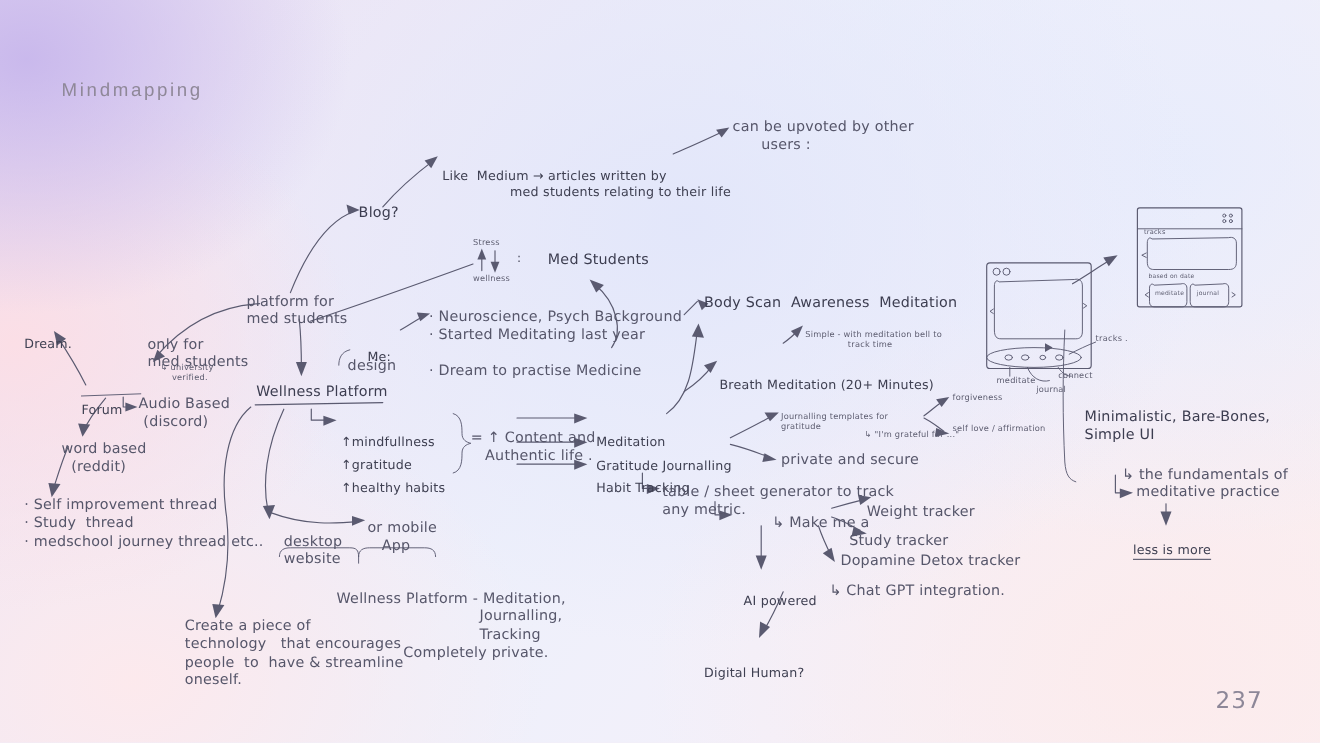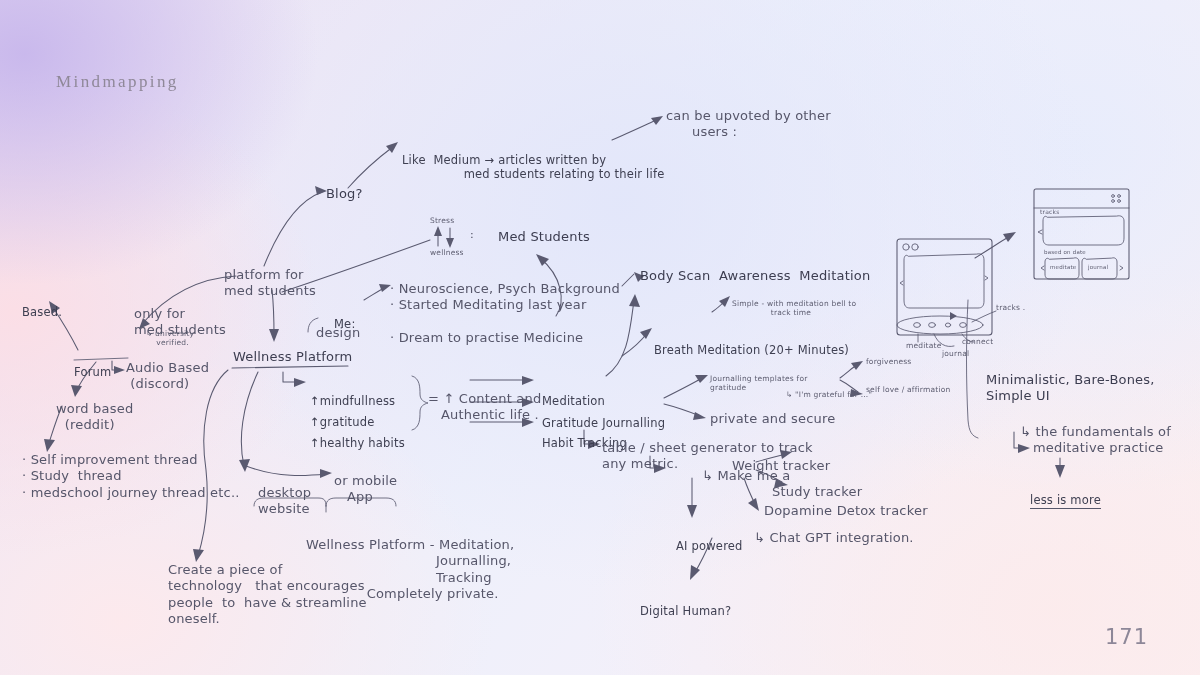--- a/index.html
+++ b/index.html
@@ -15,21 +15,21 @@
       radial-gradient(ellipse 430px 340px at 1% 46%,  rgba(252,222,229,.95) 0%, rgba(252,222,229,0) 72%),
       radial-gradient(ellipse 520px 380px at 10% 92%, rgba(253,233,236,.95) 0%, rgba(253,233,236,0) 72%),
       radial-gradient(ellipse 640px 520px at 52% 30%, rgba(226,230,250,.95) 0%, rgba(226,230,250,0) 74%),
       radial-gradient(ellipse 560px 460px at 90% 22%, rgba(231,236,252,.9) 0%, rgba(231,236,252,0) 76%),
       radial-gradient(ellipse 620px 470px at 88% 90%, rgba(252,235,236,.95) 0%, rgba(252,235,236,0) 76%),
       linear-gradient(125deg,#e8def3 0%,#eee8f6 22%,#eef0fb 48%,#f3f0fa 70%,#fbeff1 100%);
   }
   
   #title{
     position:absolute;left:56px;top:72px;
-    font-family:Liberation Serif, serif;
+    font-family:Liberation Sans, sans-serif;
     font-size:17px;letter-spacing:2.4px;color:#8f8898;font-weight:400;
   }
   #pageno{
     position:absolute;right:52px;bottom:26px;
     font-size:21px;color:#8d8798;letter-spacing:1px;
   }
   
   .hw{
     position:absolute;
     font-family:"DejaVu Sans", sans-serif;
@@ -52,21 +52,21 @@
   }
   svg#ink .thin{stroke-width:.85;}
   svg#ink .head{fill:#5a5a70;stroke:none;}
 </style>
 </head>
 <body>
 
 <div id="slide">
 
   <div id="title">Mindmapping</div>
-  <div id="pageno">171</div>
+  <div id="pageno">237</div>
 
   <svg id="ink" viewBox="0 0 1200 675">
 
     <path d="M348,188 C362,172 378,158 394,146"></path>
     <polygon class="head" points="398,142 386,146 392,153"></polygon>
 
     <path d="M612,140 C630,132 644,126 658,119"></path>
     <polygon class="head" points="663,116 651,118 656,125"></polygon>
 
     <path d="M264,266 C280,226 300,200 322,192"></path>
@@ -211,21 +211,21 @@
     <line class="thin" x1="1034" y1="208" x2="1129" y2="208"></line>
 
     <path class="thin" d="M968,300 C966,340 966,380 968,420 C969,432 972,436 978,438"></path>
 
     <path d="M1014,432 L1014,448 L1024,448"></path>
     <polygon class="head" points="1030,448 1018,444 1018,453"></polygon>
     <path d="M1060,458 L1060,472"></path>
     <polygon class="head" points="1060,478 1055,465 1065,465"></polygon>
   </svg>
 
-  <div class="hw b" style="left:22px;top:284px;">Based.</div>
+  <div class="hw b" style="left:22px;top:284px;">Dream.</div>
   <div class="hw b" style="left:74px;top:344px;">Forum</div>
   <div class="hw sm" style="left:134px;top:306px;">only for
 med students</div>
   <div class="hw xs" style="left:146px;top:329px;">↳ university
     verified.</div>
   <div class="hw sm" style="left:126px;top:360px;">Audio Based
  (discord)</div>
   <div class="hw sm" style="left:56px;top:385px;margin-top:16px;">word based
   (reddit)</div>
   <div class="hw sm" style="left:22px;top:452px;">· Self improvement thread
@@ -283,21 +283,21 @@
   <div class="hw xs" style="left:710px;top:374px;">Journalling templates for
 gratitude</div>
   <div class="hw xs" style="left:866px;top:357px;">forgiveness</div>
   <div class="hw xs" style="left:866px;top:385px;">self love / affirmation</div>
   <div class="hw xs" style="left:786px;top:390px;">↳ "I'm grateful for ..."</div>
   <div class="hw sm" style="left:710px;top:411px;">private and secure</div>
 
   <div class="hw sm" style="left:602px;top:440px;">table / sheet generator to track
 any metric.</div>
   <div class="hw sm" style="left:654px;top:468px;margin-left:48px;">↳ Make me a</div>
-  <div class="hw sm" style="left:732px;top:458px;">Weight tracker</div>
+  <div class="hw sm" style="left:788px;top:458px;">Weight tracker</div>
   <div class="hw sm" style="left:772px;top:484px;">Study tracker</div>
   <div class="hw sm" style="left:764px;top:503px;">Dopamine Detox tracker</div>
   <div class="hw b" style="left:676px;top:518px;">AI powered</div>
   <div class="hw sm" style="left:754px;top:530px;">↳ Chat GPT integration.</div>
   <div class="hw b" style="left:640px;top:583px;">Digital Human?</div>
 
   <div class="hw big" style="left:986px;top:372px;">Minimalistic, Bare-Bones,
 Simple UI</div>
   <div class="hw sm" style="left:1020px;top:424px;">↳ the fundamentals of
    meditative practice</div>

